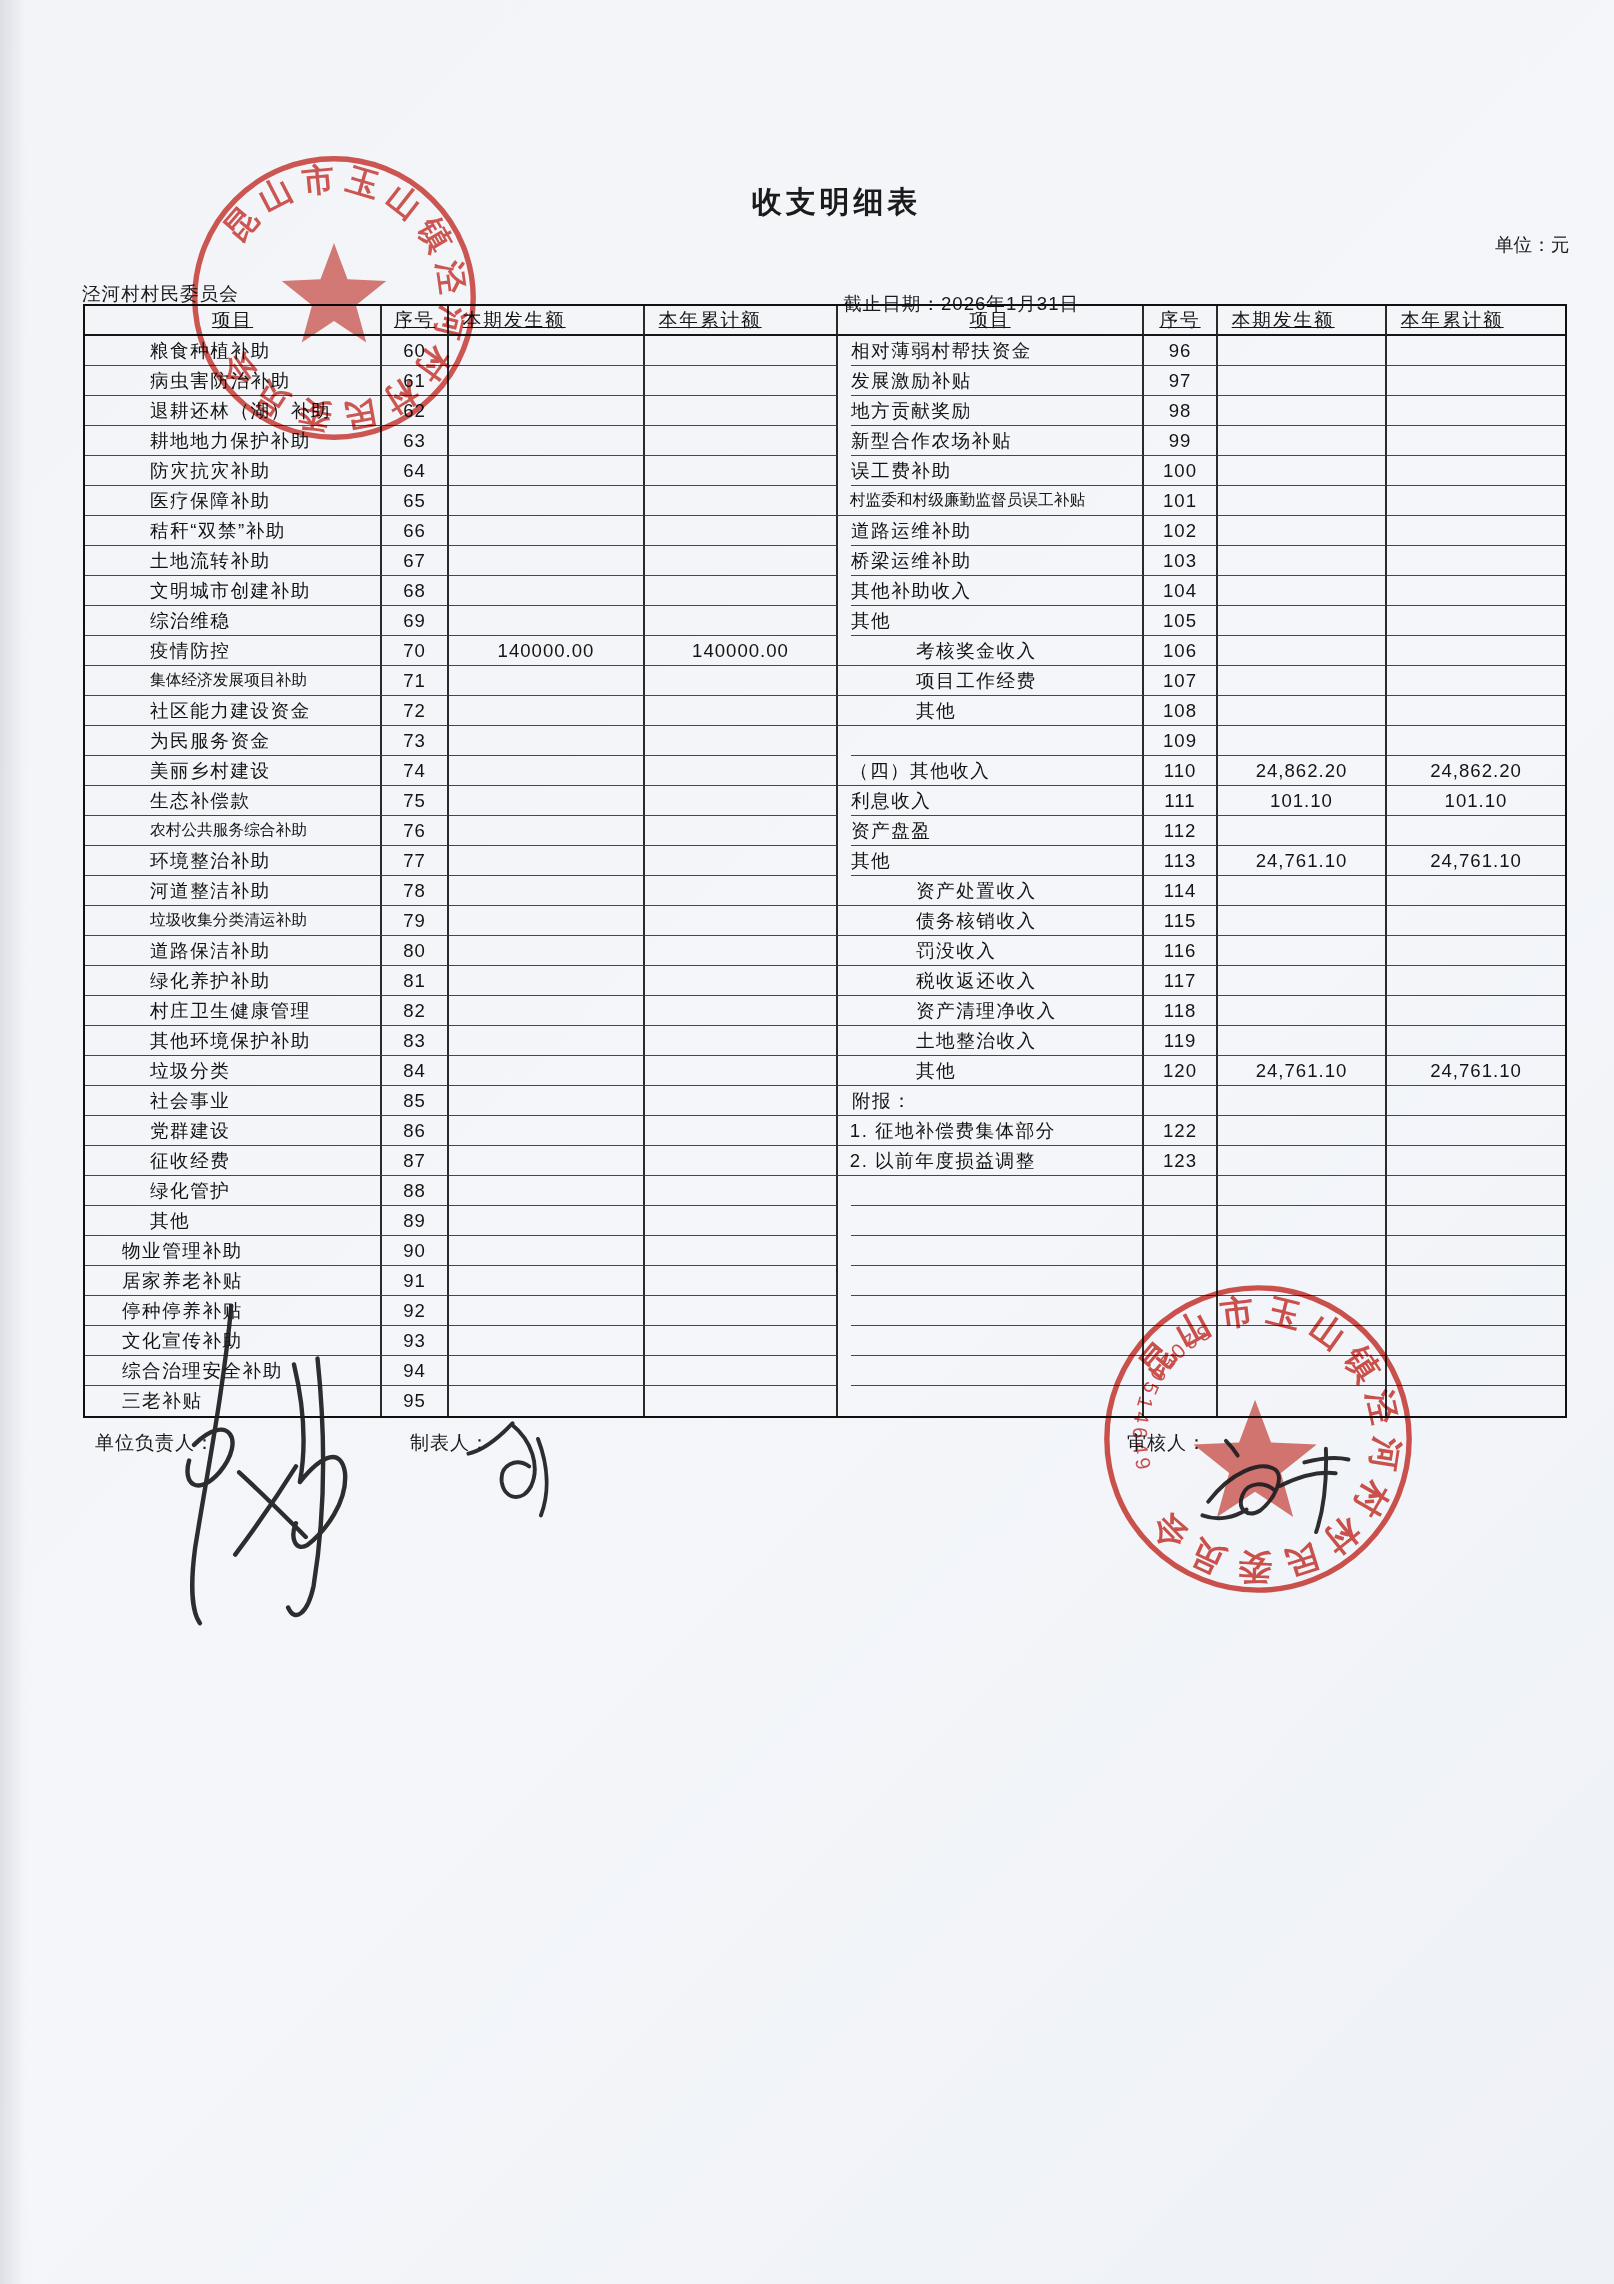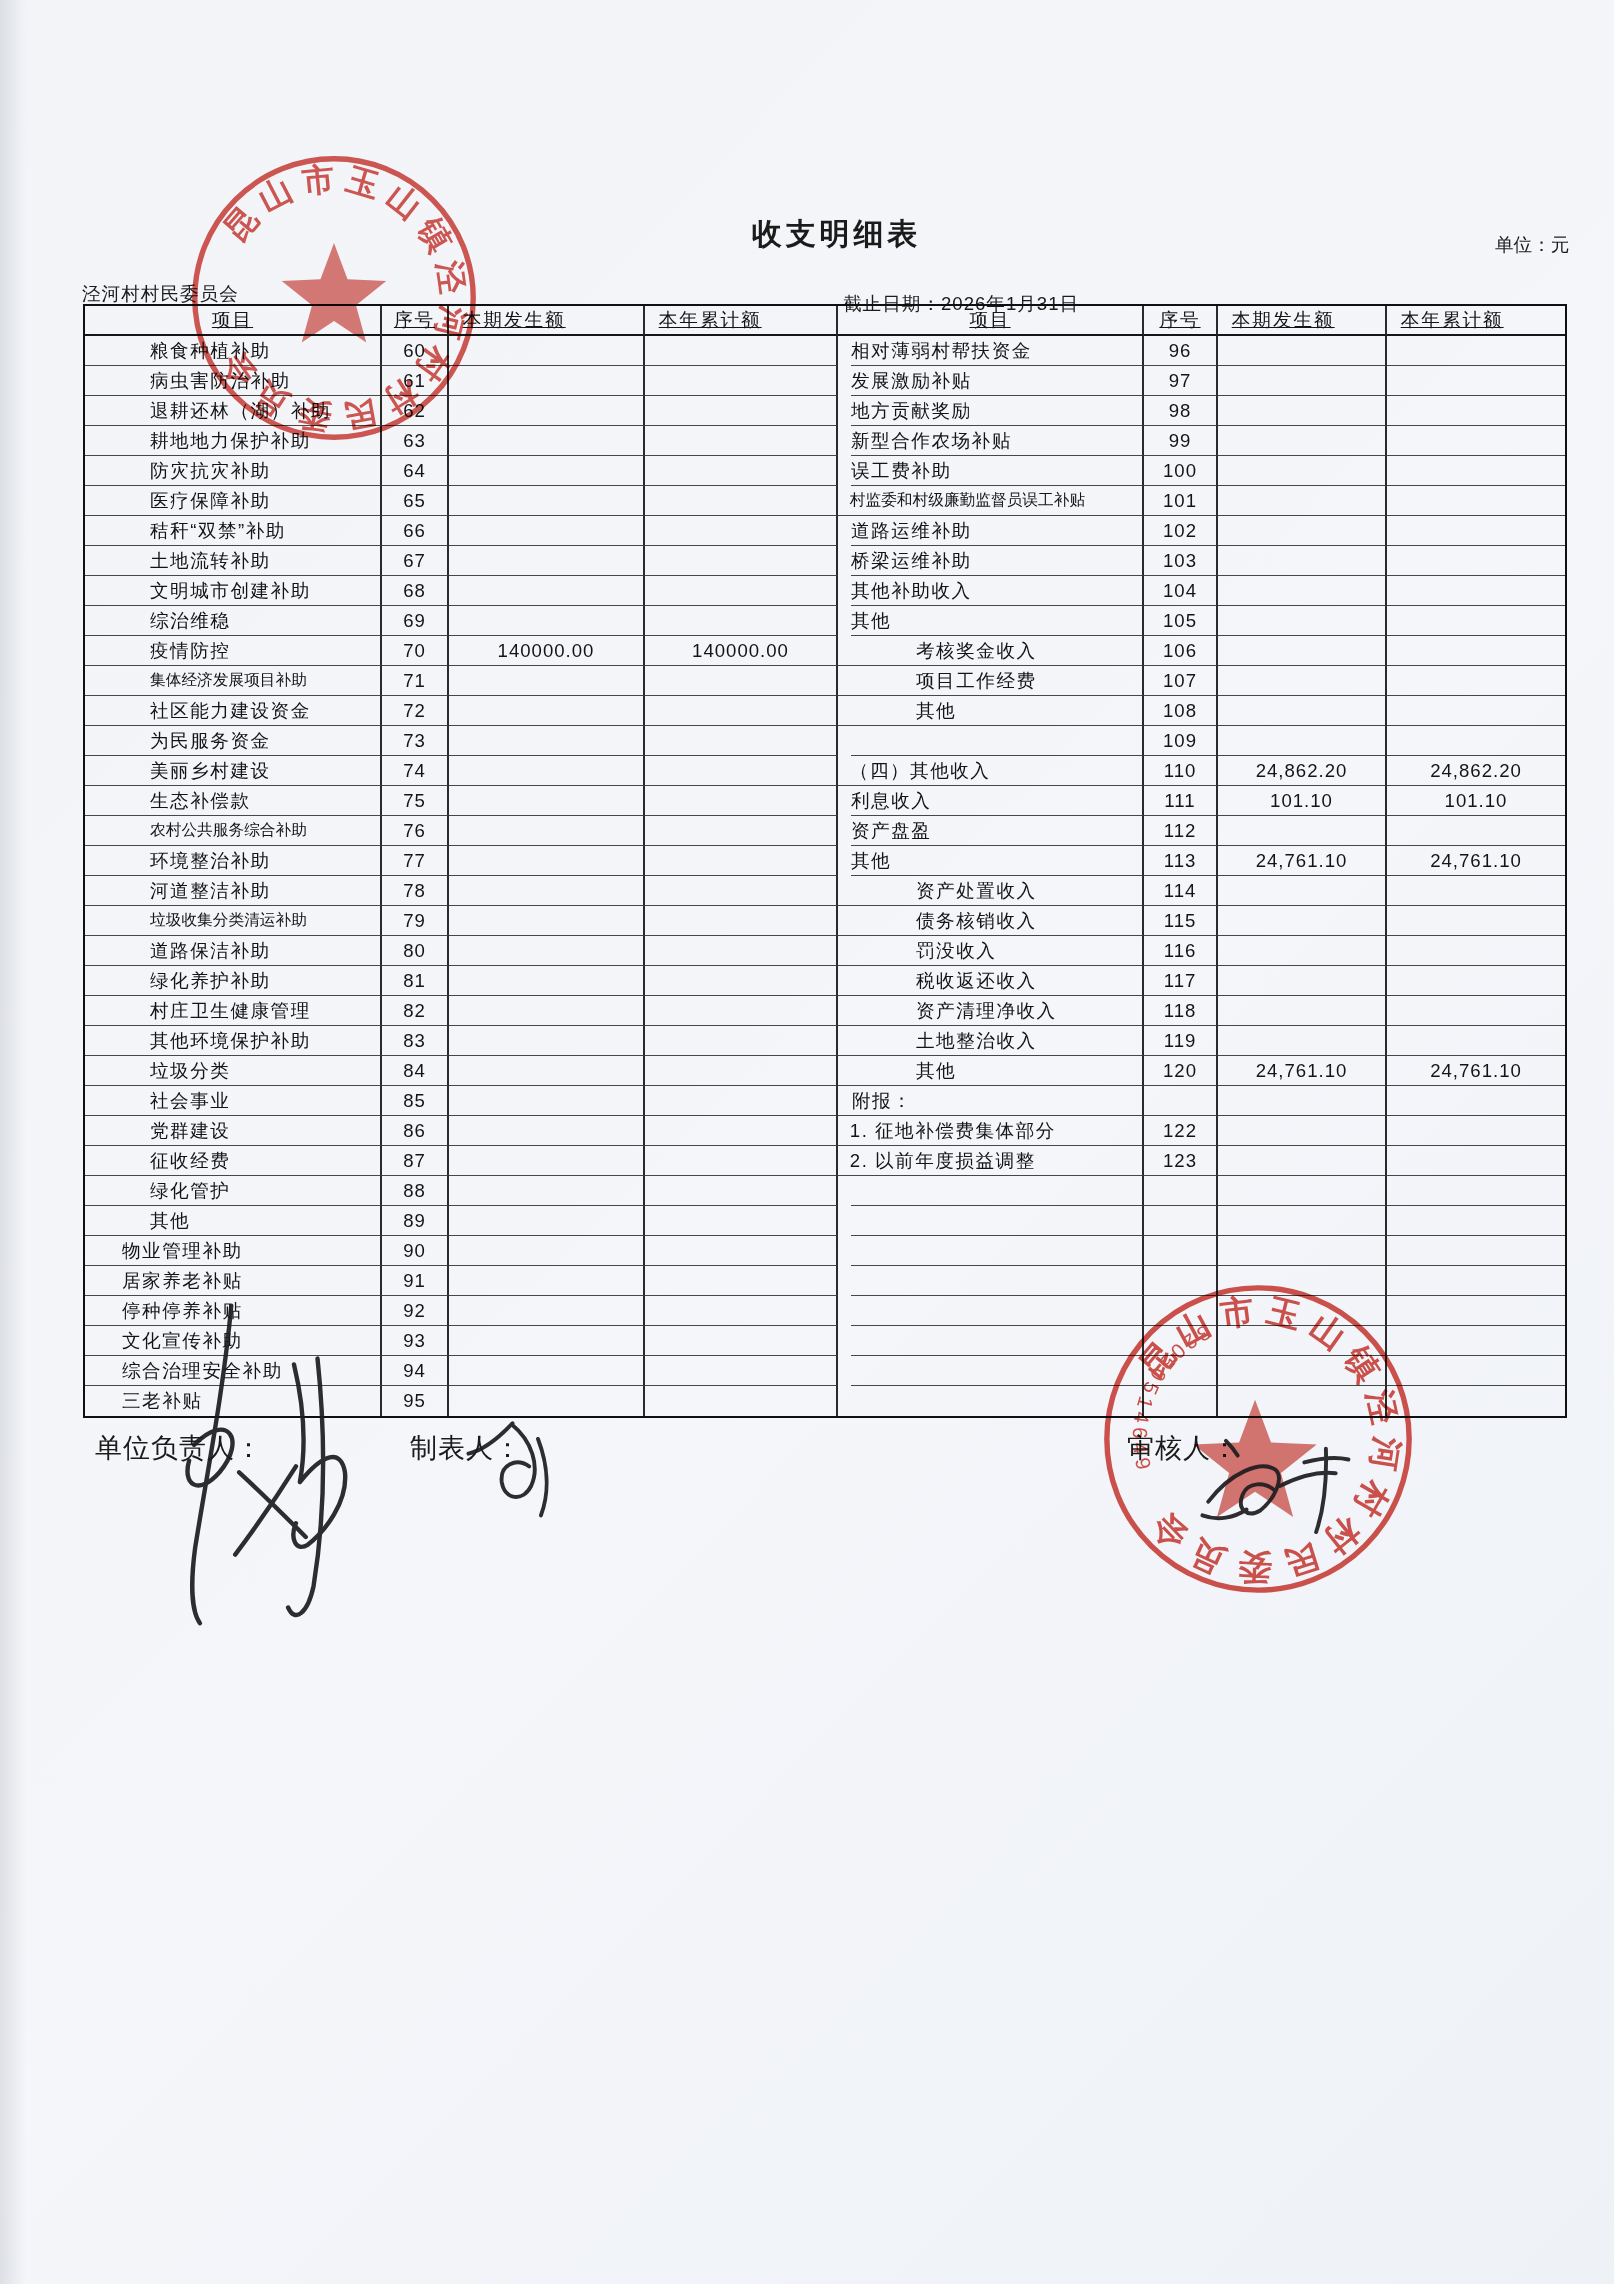--- a/index.html
+++ b/index.html
@@ -6,26 +6,26 @@
   .page{
     position:relative;width:1614px;height:2285px;margin:0 auto;
     background:linear-gradient(135deg,#f2f4f8 0%,#f4f6fa 55%,#eef1f6 100%);
     overflow:hidden;
     font-family:"Liberation Sans","DejaVu Sans",sans-serif;
     color:#1b1b1b;
   }
   .page::before{content:"";position:absolute;left:0;top:0;bottom:0;width:25.5px;
     background:linear-gradient(90deg,rgba(120,125,135,.18),rgba(120,125,135,0));}
   .abs{position:absolute;white-space:nowrap;}
-  .doc-title{left:59px;top:214px;width:1555px;text-align:center;font-size:30px;
+  .doc-title{left:59px;top:182px;width:1555px;text-align:center;font-size:30px;
     font-weight:600;letter-spacing:3.9px;}
   .date-line{left:843px;top:291px;font-size:18.6px;letter-spacing:1px;}
   .unit-label{left:1495px;top:232px;font-size:18.6px;}
   .org-name{left:82px;top:281px;font-size:18.6px;letter-spacing:1px;}
-  .sig-label{top:1430px;font-size:27px;font-weight:500;letter-spacing:1px;}
+  .sig-label{top:1430px;font-size:19px;font-weight:500;letter-spacing:1px;}
   #lbl-resp{left:95px;}
   #lbl-tab{left:410px;}
   #lbl-rev{left:1127px;}
 
   
   #grid{
     position:absolute;left:83px;top:304px;z-index:1;
     display:grid;
     grid-template-columns:297px 67px 196px 193px 306px 74px 169px 178px;
     grid-auto-rows:30px;

